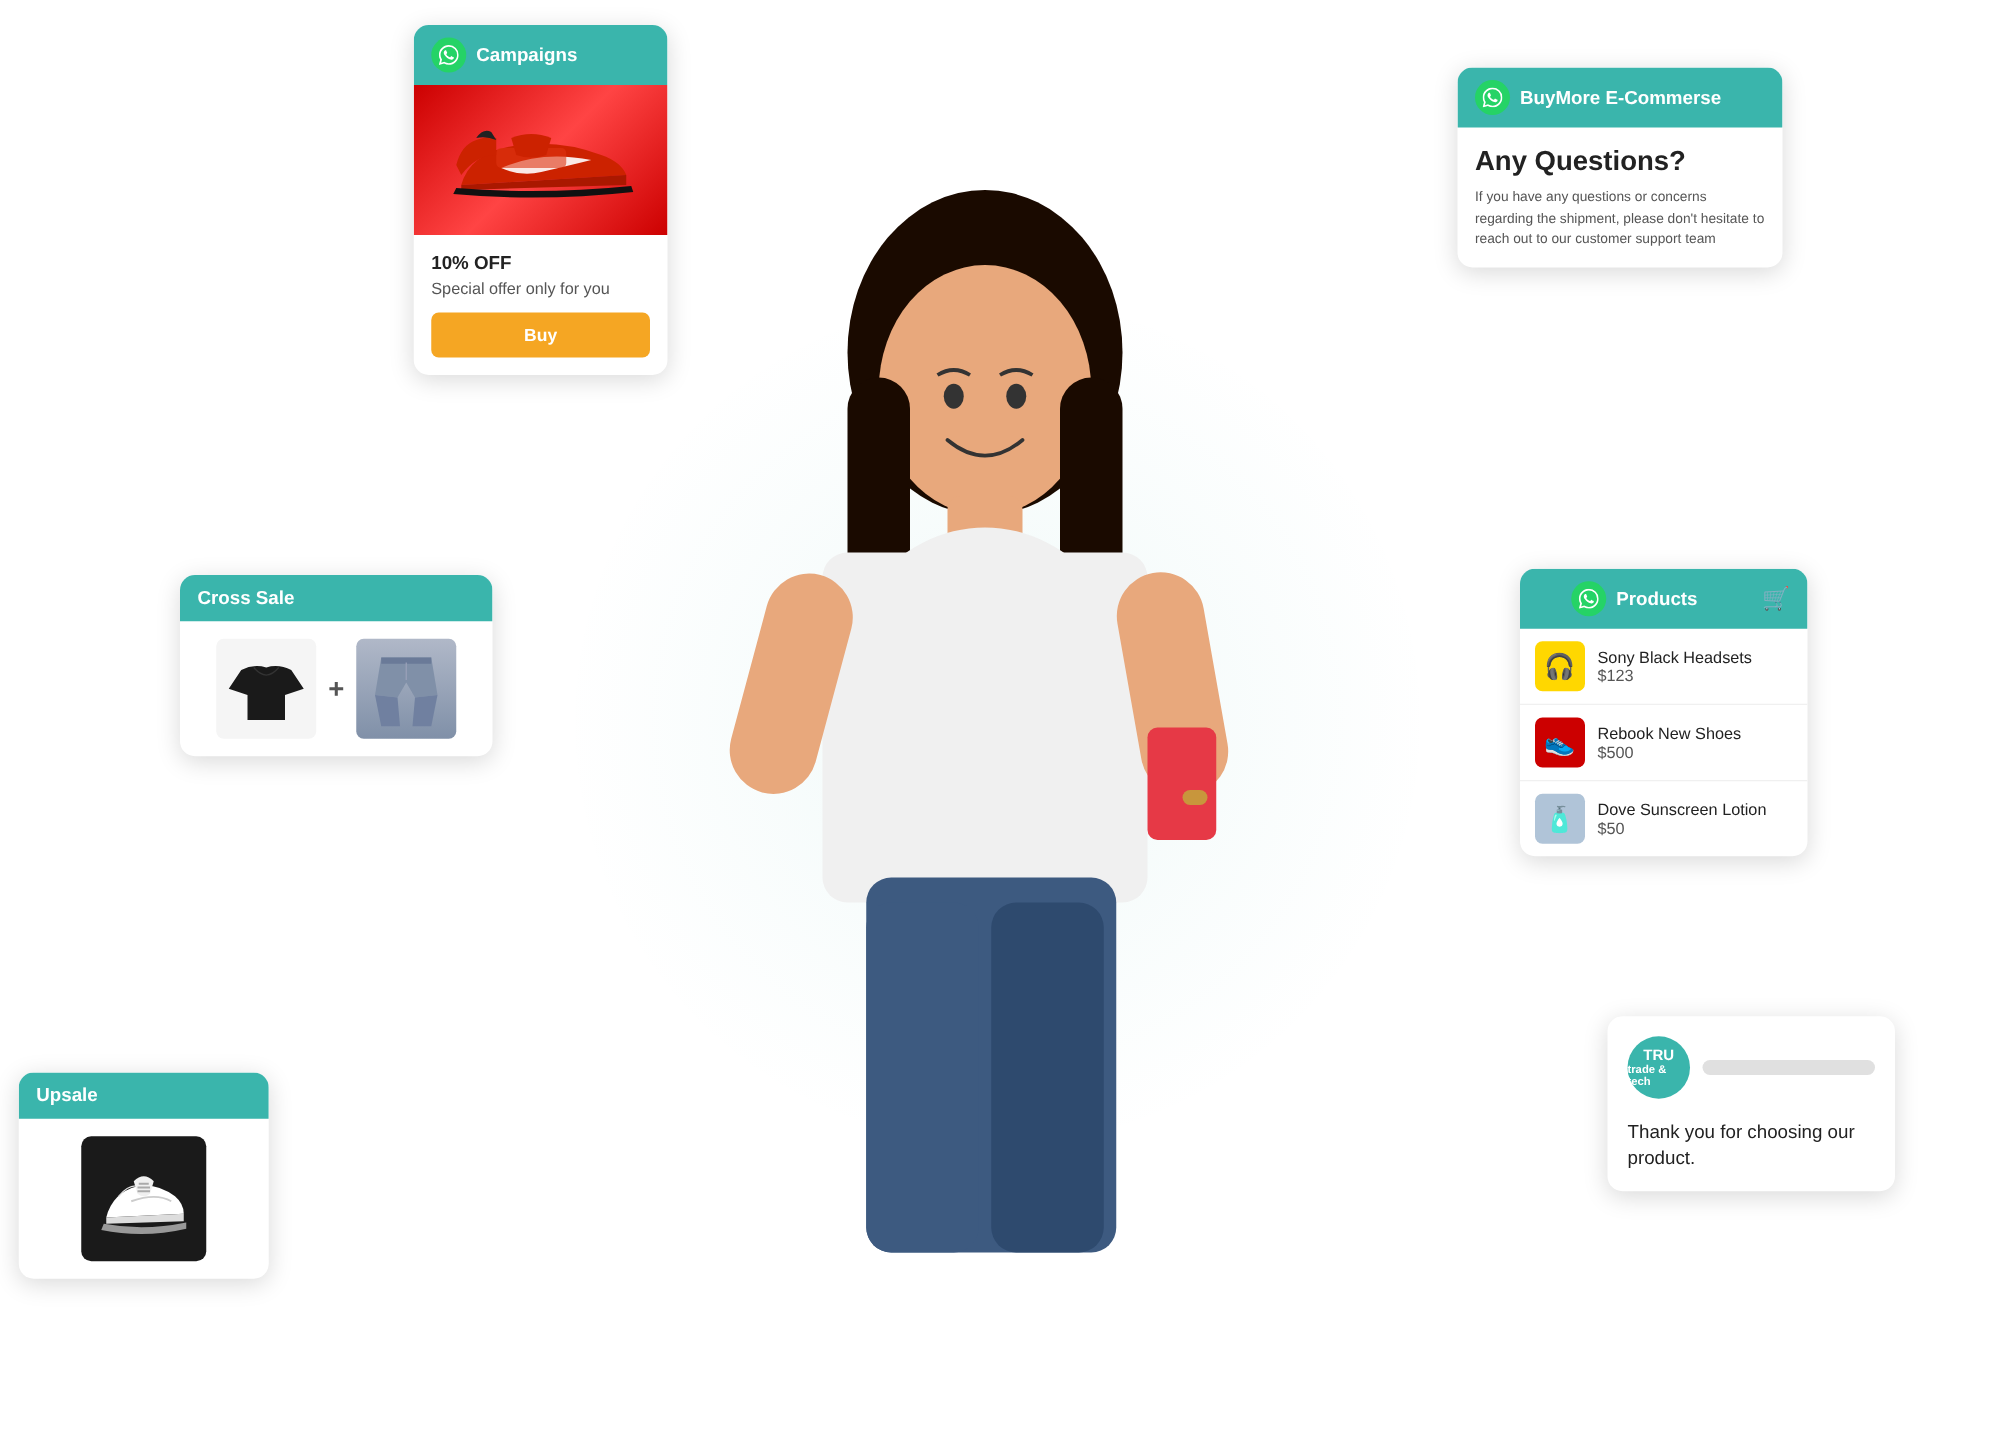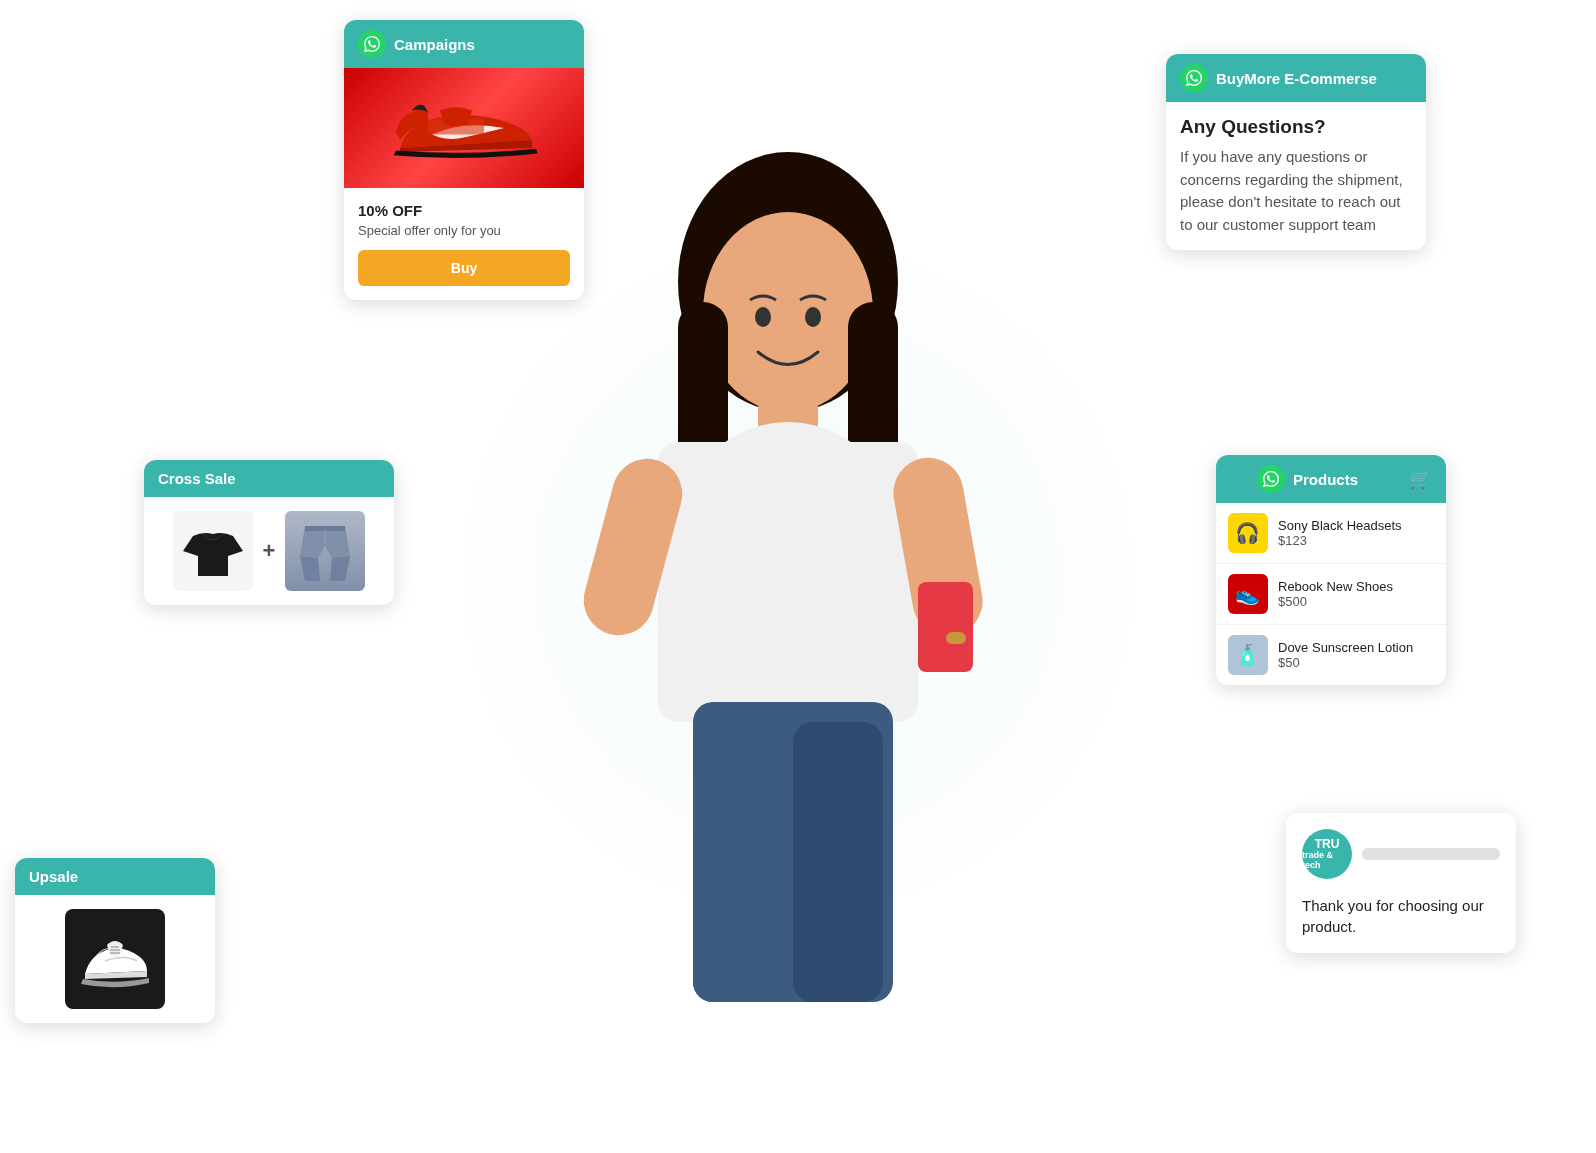--- a/index.html
+++ b/index.html
@@ -49,22 +49,22 @@
       align-items: center;
       justify-content: center;
       font-size: 16px;
       color: #fff;
       flex-shrink: 0;
     }
 
     
     .campaigns-card {
       top: 20px;
-      left: 344px;
-      width: 240px;
+      left: 331px;
+      width: 203px;
     }
 
     .campaigns-image {
       width: 100%;
       height: 120px;
       background: linear-gradient(135deg, #cc0000 0%, #ff4444 50%, #cc0000 100%);
       position: relative;
       overflow: hidden;
       display: flex;
       align-items: center;
@@ -112,28 +112,28 @@
       top: 54px;
       right: 170px;
       width: 260px;
     }
 
     .questions-body {
       padding: 14px;
     }
 
     .questions-title {
-      font-size: 19px;
+      font-size: 22px;
       font-weight: 700;
       color: #222;
       margin-bottom: 8px;
     }
 
     .questions-text {
-      font-size: 15px;
+      font-size: 11px;
       color: #555;
       line-height: 1.5;
     }
 
     
     .cross-sale-card {
       top: 460px;
       left: 144px;
       width: 250px;
     }

